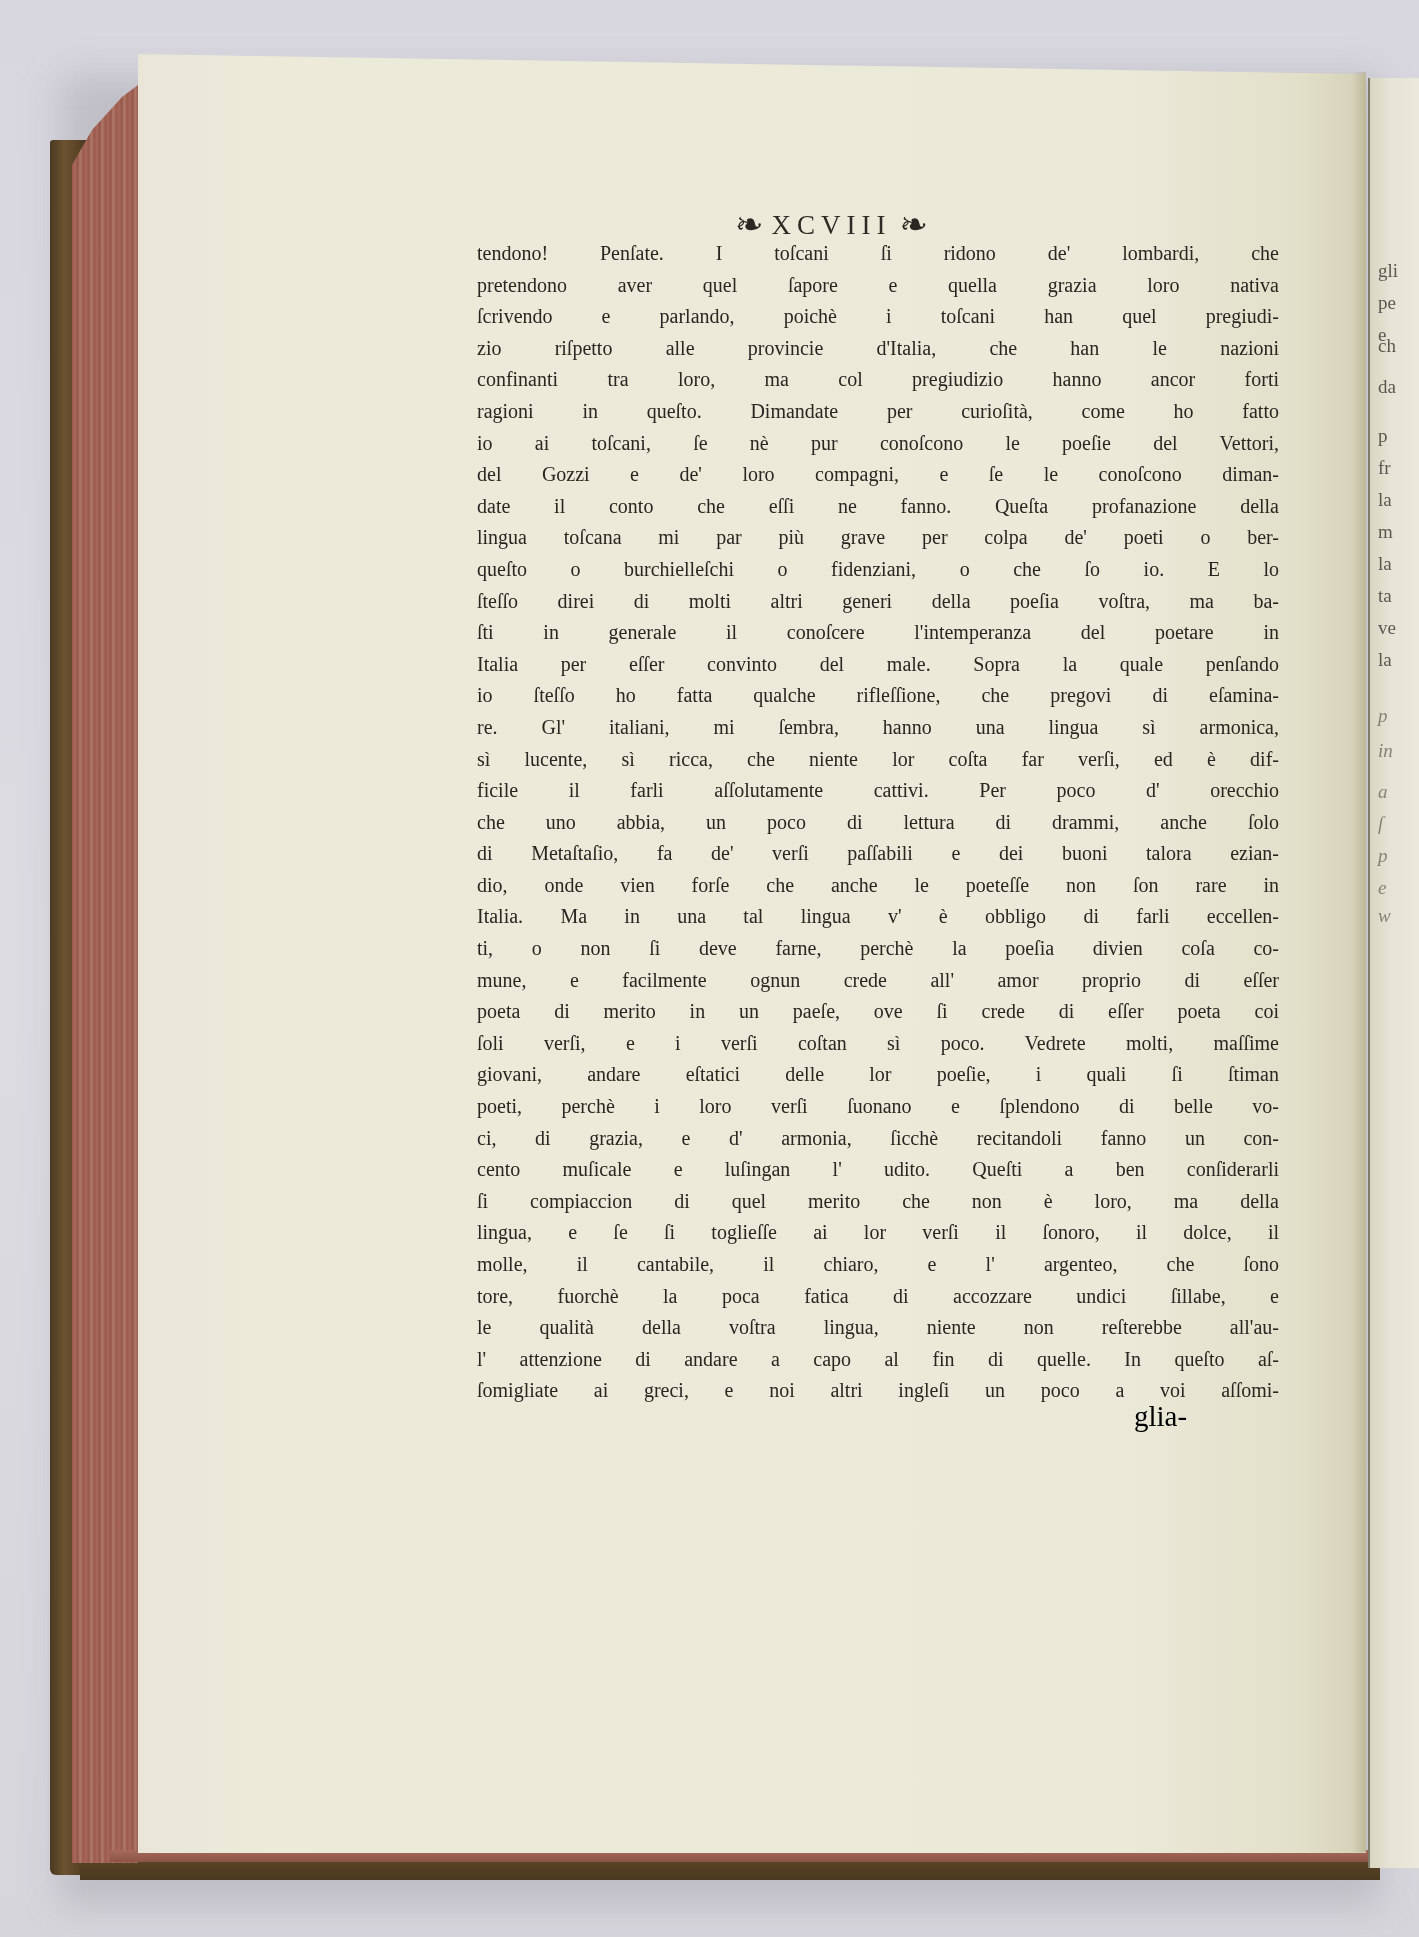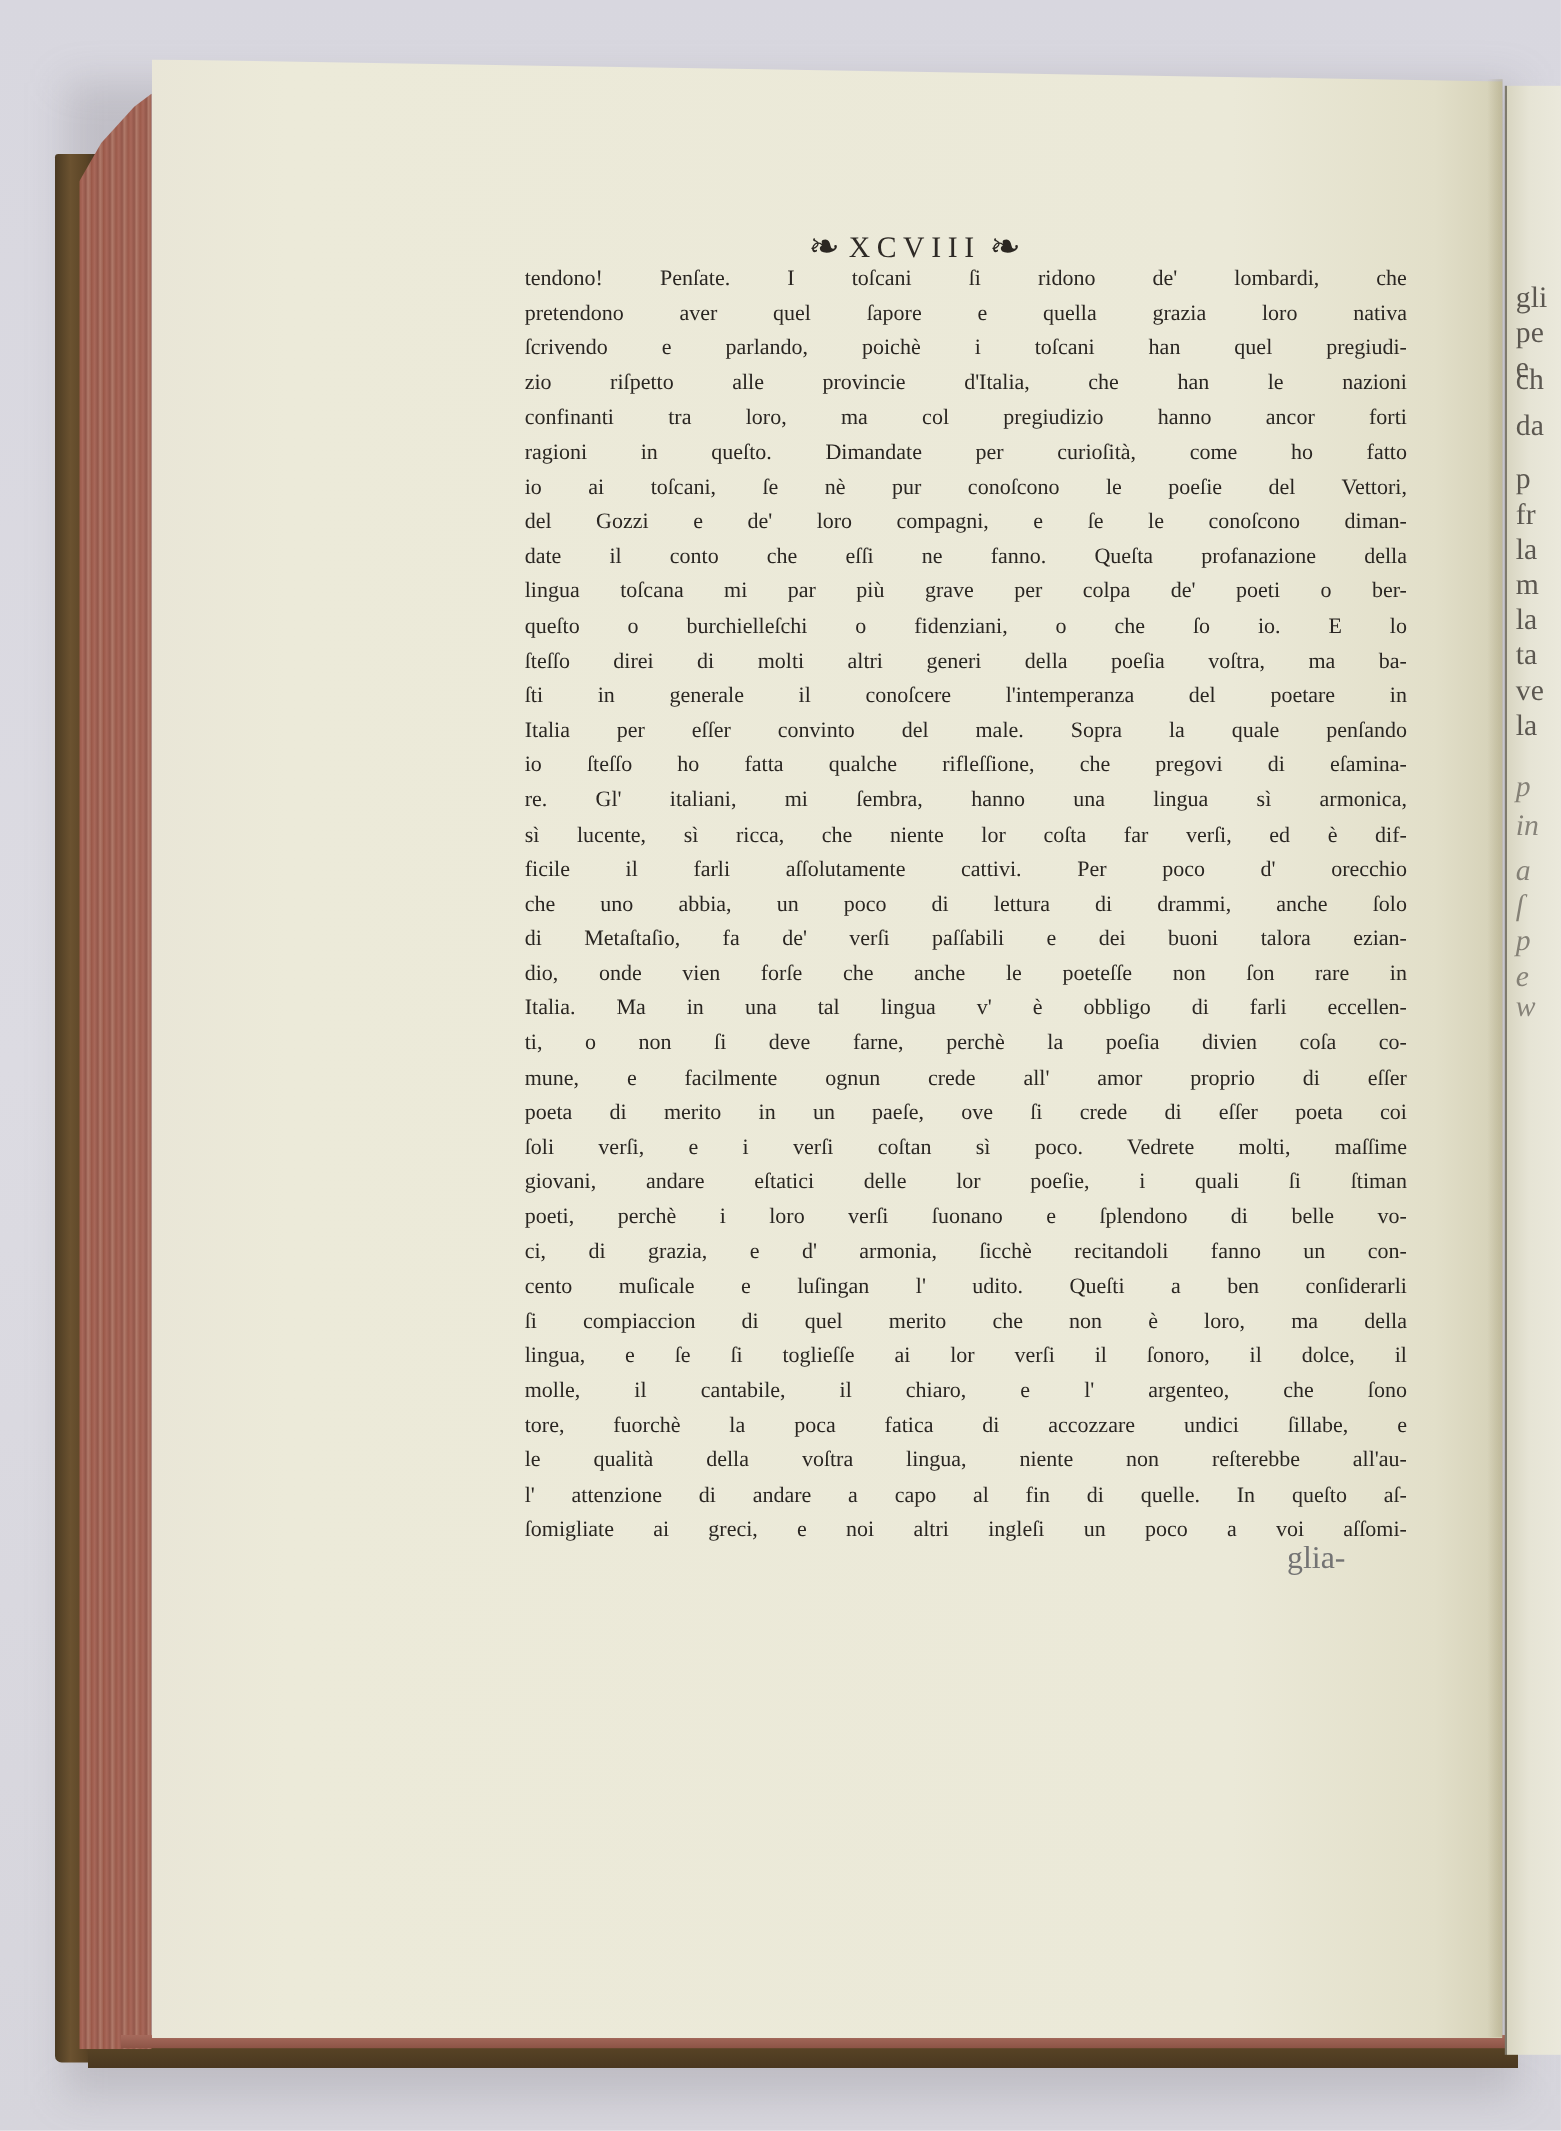--- a/index.html
+++ b/index.html
@@ -38,42 +38,42 @@
   .page-gutter {
     position:absolute; left:1352px; top:72px; width:14px; height:1780px;
     background: linear-gradient(90deg, rgba(160,150,110,0) 0%, rgba(150,140,100,0.35) 100%);
   }
   .right-page {
     position:absolute; left:1368px; top:78px; width:51px; height:1790px;
     background: linear-gradient(90deg,#d8d5c1 0%,#e6e4d5 40%,#ebe9dc 100%);
     border-left: 2px solid #7e7a6c;
   }
   .right-fragment {
-    position:absolute; left:1378px; font-size:27px; color:#3a3530; line-height:31px;
+    position:absolute; left:1378px; font-size:19px; color:#3a3530; line-height:31px;
     opacity:0.8; font-style: normal;
   }
   .right-fragment.italic { font-style: italic; opacity:0.55; }
 
   .header {
     position:absolute; left:735px; top:205px; height:40px;
     display:flex; align-items:center; gap:8px; color:#2e2a26;
   }
   .ornament { font-size:34px; line-height:34px; color:#2b2722; }
   .folio { font-size:27px; letter-spacing:6px; }
 
   .text {
     position:absolute; left:477px; top:238px; width:802px;
     color:#2a2622; font-size:20px; line-height:31.6px;
   }
   .line {
     display:block; white-space:nowrap; text-align:justify; text-align-last:justify;
     height:31.6px;
   }
   .catch {
-    position:absolute; left:1170px; top:1400px; font-size:29px; color:#737373;
+    position:absolute; left:1134px; top:1400px; font-size:29px; color:#000000;
   }
 </style>
 </head>
 <body>
 
 <div class="shadow"></div>
 <div class="cover"></div>
 <div class="cover-bottom"></div>
 <div class="red-edge"></div>
 <div class="red-edge-bottom"></div>

